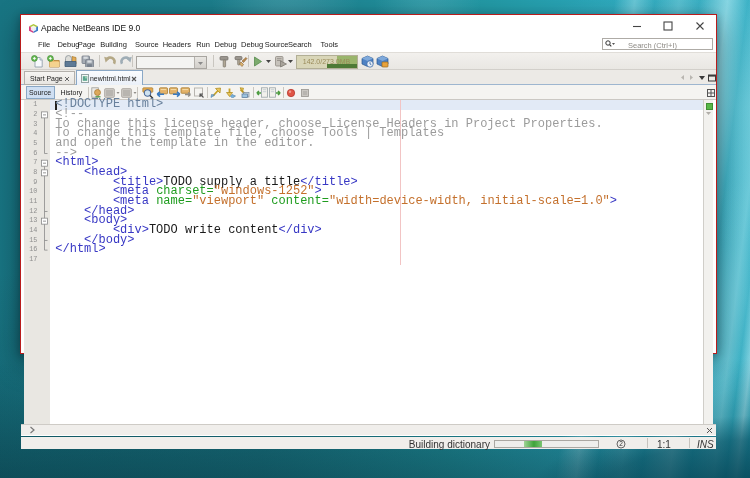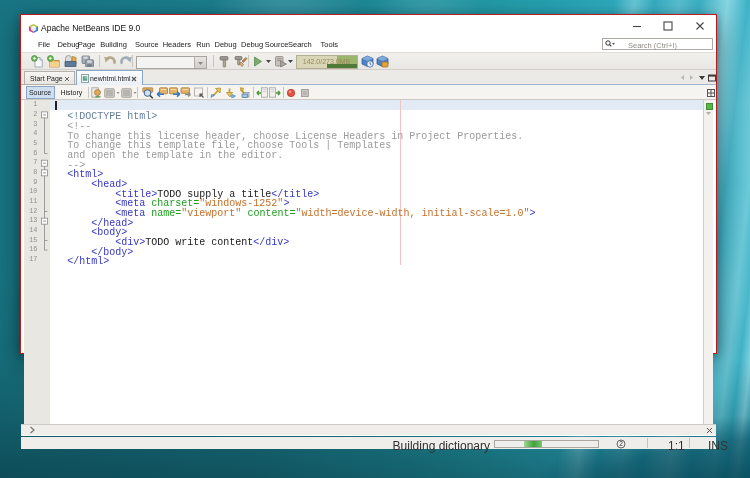--- a/index.html
+++ b/index.html
@@ -32,30 +32,30 @@
 
 #tabrow{left:0;top:55px;width:100%;height:15px;background:#eceae6;border-bottom:1px solid #9eb6cf;box-sizing:border-box;}
 .tab{position:absolute;top:55.5px;height:14px;font-size:6.9px;color:#222;box-sizing:border-box;}
 
 #edbar{left:0;top:70px;width:100%;height:15px;background:#f5f4f1;border-bottom:1px solid #cbc8c3;box-sizing:border-box;}
 
 #gutter{left:3px;top:85px;width:25.5px;height:324px;background:#e9e7e2;}
 #ecode{left:28.5px;top:85px;width:653.5px;height:324px;background:#fff;}
 #stripe{left:682px;top:85px;width:10px;height:324px;background:#f2f1ee;border-left:1px solid #d0cec9;box-sizing:border-box;}
 #lnums{position:absolute;left:3px;top:85.4px;width:13.3px;text-align:right;font-family:"Liberation Mono",monospace;font-size:6.8px;line-height:9.66px;color:#8f8f8f;}
-#code{position:absolute;left:34.3px;top:85.4px;font-family:"Liberation Mono",monospace;font-size:10px;line-height:9.66px;color:#1a1a1a;white-space:pre;margin:12px;}
+#code{position:absolute;left:34.3px;top:85.4px;font-family:"Liberation Mono",monospace;font-size:12px;line-height:9.66px;color:#1a1a1a;white-space:pre;margin:0;}
 .tg{color:#3737c4;} .at{color:#1e9c1e;} .av{color:#c4702c;} .cm{color:#9b9b9b;} .dt{color:#68809c;}
 #hl1{left:29px;top:85.2px;width:653px;height:9.8px;background:#e2eaf6;}
 #caret{left:34px;top:86px;width:1.6px;height:8.6px;background:#222;}
 #margin{left:379px;top:85px;width:1px;height:164.5px;background:#f2c4c4;}
 
 #bread{left:0;top:409px;width:100%;height:12px;background:#f0eeeb;border-top:1px solid #cecbc6;border-bottom:1px solid #fff;box-sizing:border-box;}
 #status{left:0;top:422px;width:100%;height:12px;background:#f0eeeb;}
 .ssep{position:absolute;top:1px;width:1px;height:10px;background:#c6c3be;}
-.stxt{position:absolute;top:2px;font-size:12px;color:#333;margin-left:11px;}
+.stxt{position:absolute;top:2px;font-size:10px;color:#333;}
 svg{display:block;}
 </style>
 </head>
 <body>
 <div id="win">
 
   <div class="abs" id="title"></div>
   <svg class="abs" style="left:8px;top:8.5px" width="9" height="9" viewBox="0 0 9 9">
     <polygon points="4.5,0 9,2.3 4.5,4.6 0,2.3" fill="#aec73a"></polygon>
     <polygon points="0,2.3 4.5,4.6 4.5,9 0,6.7" fill="#d23c82"></polygon>
@@ -388,15 +388,15 @@
   <div class="abs" style="left:473px;top:425px;width:105px;height:8px;background:#eeeeec;border:1px solid #aaa7a2;box-sizing:border-box;">
     <div style="position:absolute;left:29px;top:0;width:18px;height:100%;background:linear-gradient(90deg,#9ed494,#3fa33a 55%,#7ac572);"></div>
   </div>
   <svg class="abs" style="left:595px;top:423.5px" width="10" height="10" viewBox="0 0 10 10">
     <circle cx="5" cy="5" r="4" fill="none" stroke="#555" stroke-width="0.9"></circle>
     <text x="5" y="7.4" font-size="6.5" text-anchor="middle" fill="#333" font-family="Liberation Sans">2</text>
   </svg>
   <div class="stxt" style="left:636px;top:424px;">1:1</div>
   <div class="ssep" style="left:626px;top:423px;"></div>
   <div class="ssep" style="left:668px;top:423px;"></div>
-  <div class="stxt" style="left:676px;top:424px;">INS</div>
+  <div class="stxt" style="left:676px;top:424px;font-style:italic;">INS</div>
 </div>
 
 </div>
 </body></html>

